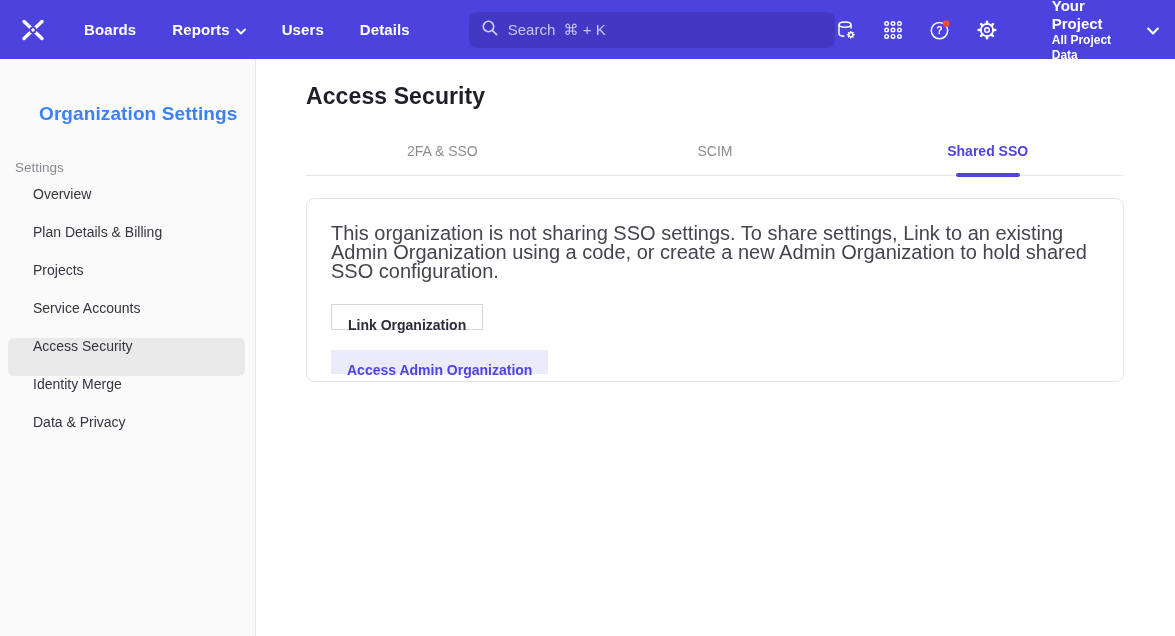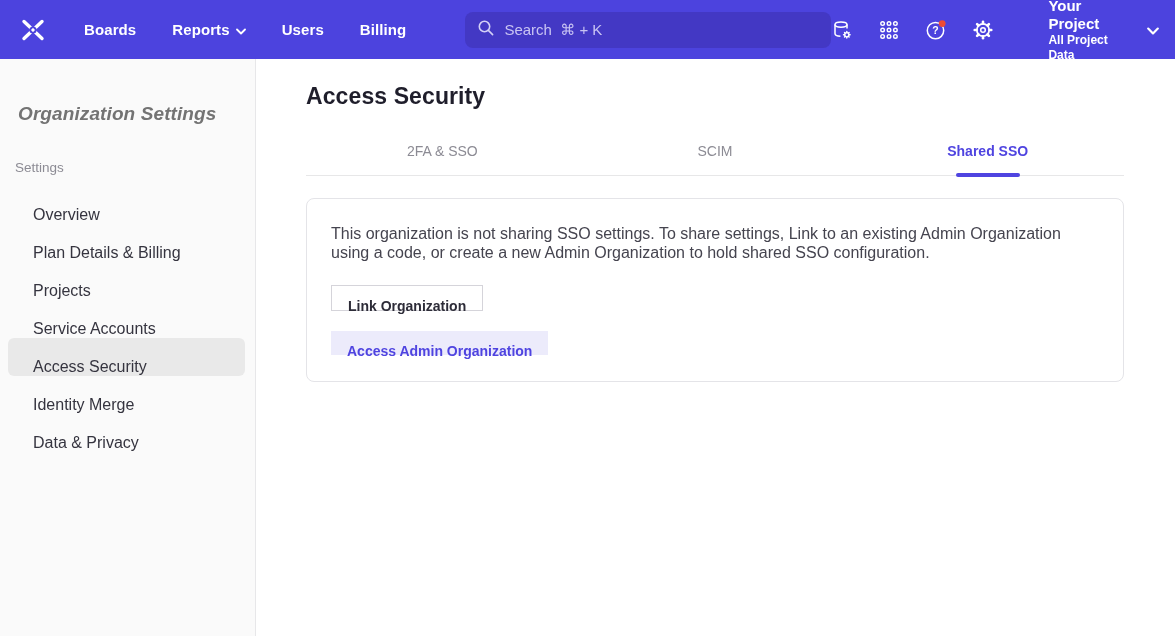--- a/index.html
+++ b/index.html
@@ -88,37 +88,36 @@
   .sidebar {
     width: 256px;
     flex: none;
     background: #fafafa;
     border-right: 1px solid #e7e7e9;
     padding-top: 44px;
   }
   .sidebar-title {
     font-size: 19px;
     font-weight: 700;
-    color: #737373;
-    margin-left: 18px;
+    color: #3b82f6;
+    margin-left: 39px;
     letter-spacing: .1px;
-    font-style: italic;
   }
   .sidebar-section-label {
     margin: 35px 0 11px 15px;
     font-size: 13.5px;
     color: #8c8b94;
   }
   .sidebar-nav { display: flex; flex-direction: column; }
   .sidebar-item {
     height: 38px;
     display: flex;
-    align-items: flex-end;
+    align-items: flex-start;
     padding-left: 33px;
-    font-size: 16px;
+    font-size: 14px;
     color: #35343f;
     cursor: pointer;
     border-radius: 6px;
     margin: 0 10px 0 8px;
   }
   .sidebar-item > span { padding-left: 0; }
   .sidebar-item { padding-left: 25px; }
   .sidebar-item.selected { background: #e9e9e9; }
 
   
@@ -166,21 +165,21 @@
 
   .card {
     margin-top: 22px;
     border: 1px solid #e4e4e8;
     border-radius: 8px;
     padding: 25px 24px 24px;
     height: 184px;
     background: #fff;
   }
   .card-desc {
-    font-size: 16px;
+    font-size: 20px;
     line-height: 19px;
     color: #45444f;
     max-width: 760px;
   }
   .btn {
     display: inline-block;
     border-radius: 0;
     font-family: "Liberation Sans", sans-serif;
     font-size: 14px;
     font-weight: 600;
@@ -224,21 +223,21 @@
       <span>
         <svg width="10" height="7" viewBox="0 0 10 6">
             <path d="M1 1 L5 5 L9 1" stroke="#ffffff" stroke-width="1.8" fill="none" stroke-linecap="round" stroke-linejoin="round"></path>
           </svg>
       </span>
     </a>
     <a class="nav-link">
         <span>Users</span>
       </a>
     <a class="nav-link">
-        <span>Billing</span>
+        <span>Details</span>
       </a>
   </nav>
 
   <div class="search">
     <span>
       <svg width="18" height="18" viewBox="0 0 18 18">
         <circle cx="7.5" cy="7.5" r="5.2" stroke="#d4d0f6" stroke-width="1.6" fill="none"></circle>
         <line x1="11.6" y1="11.6" x2="15.6" y2="15.6" stroke="#d4d0f6" stroke-width="1.6" stroke-linecap="round"></line>
       </svg>
     </span>

